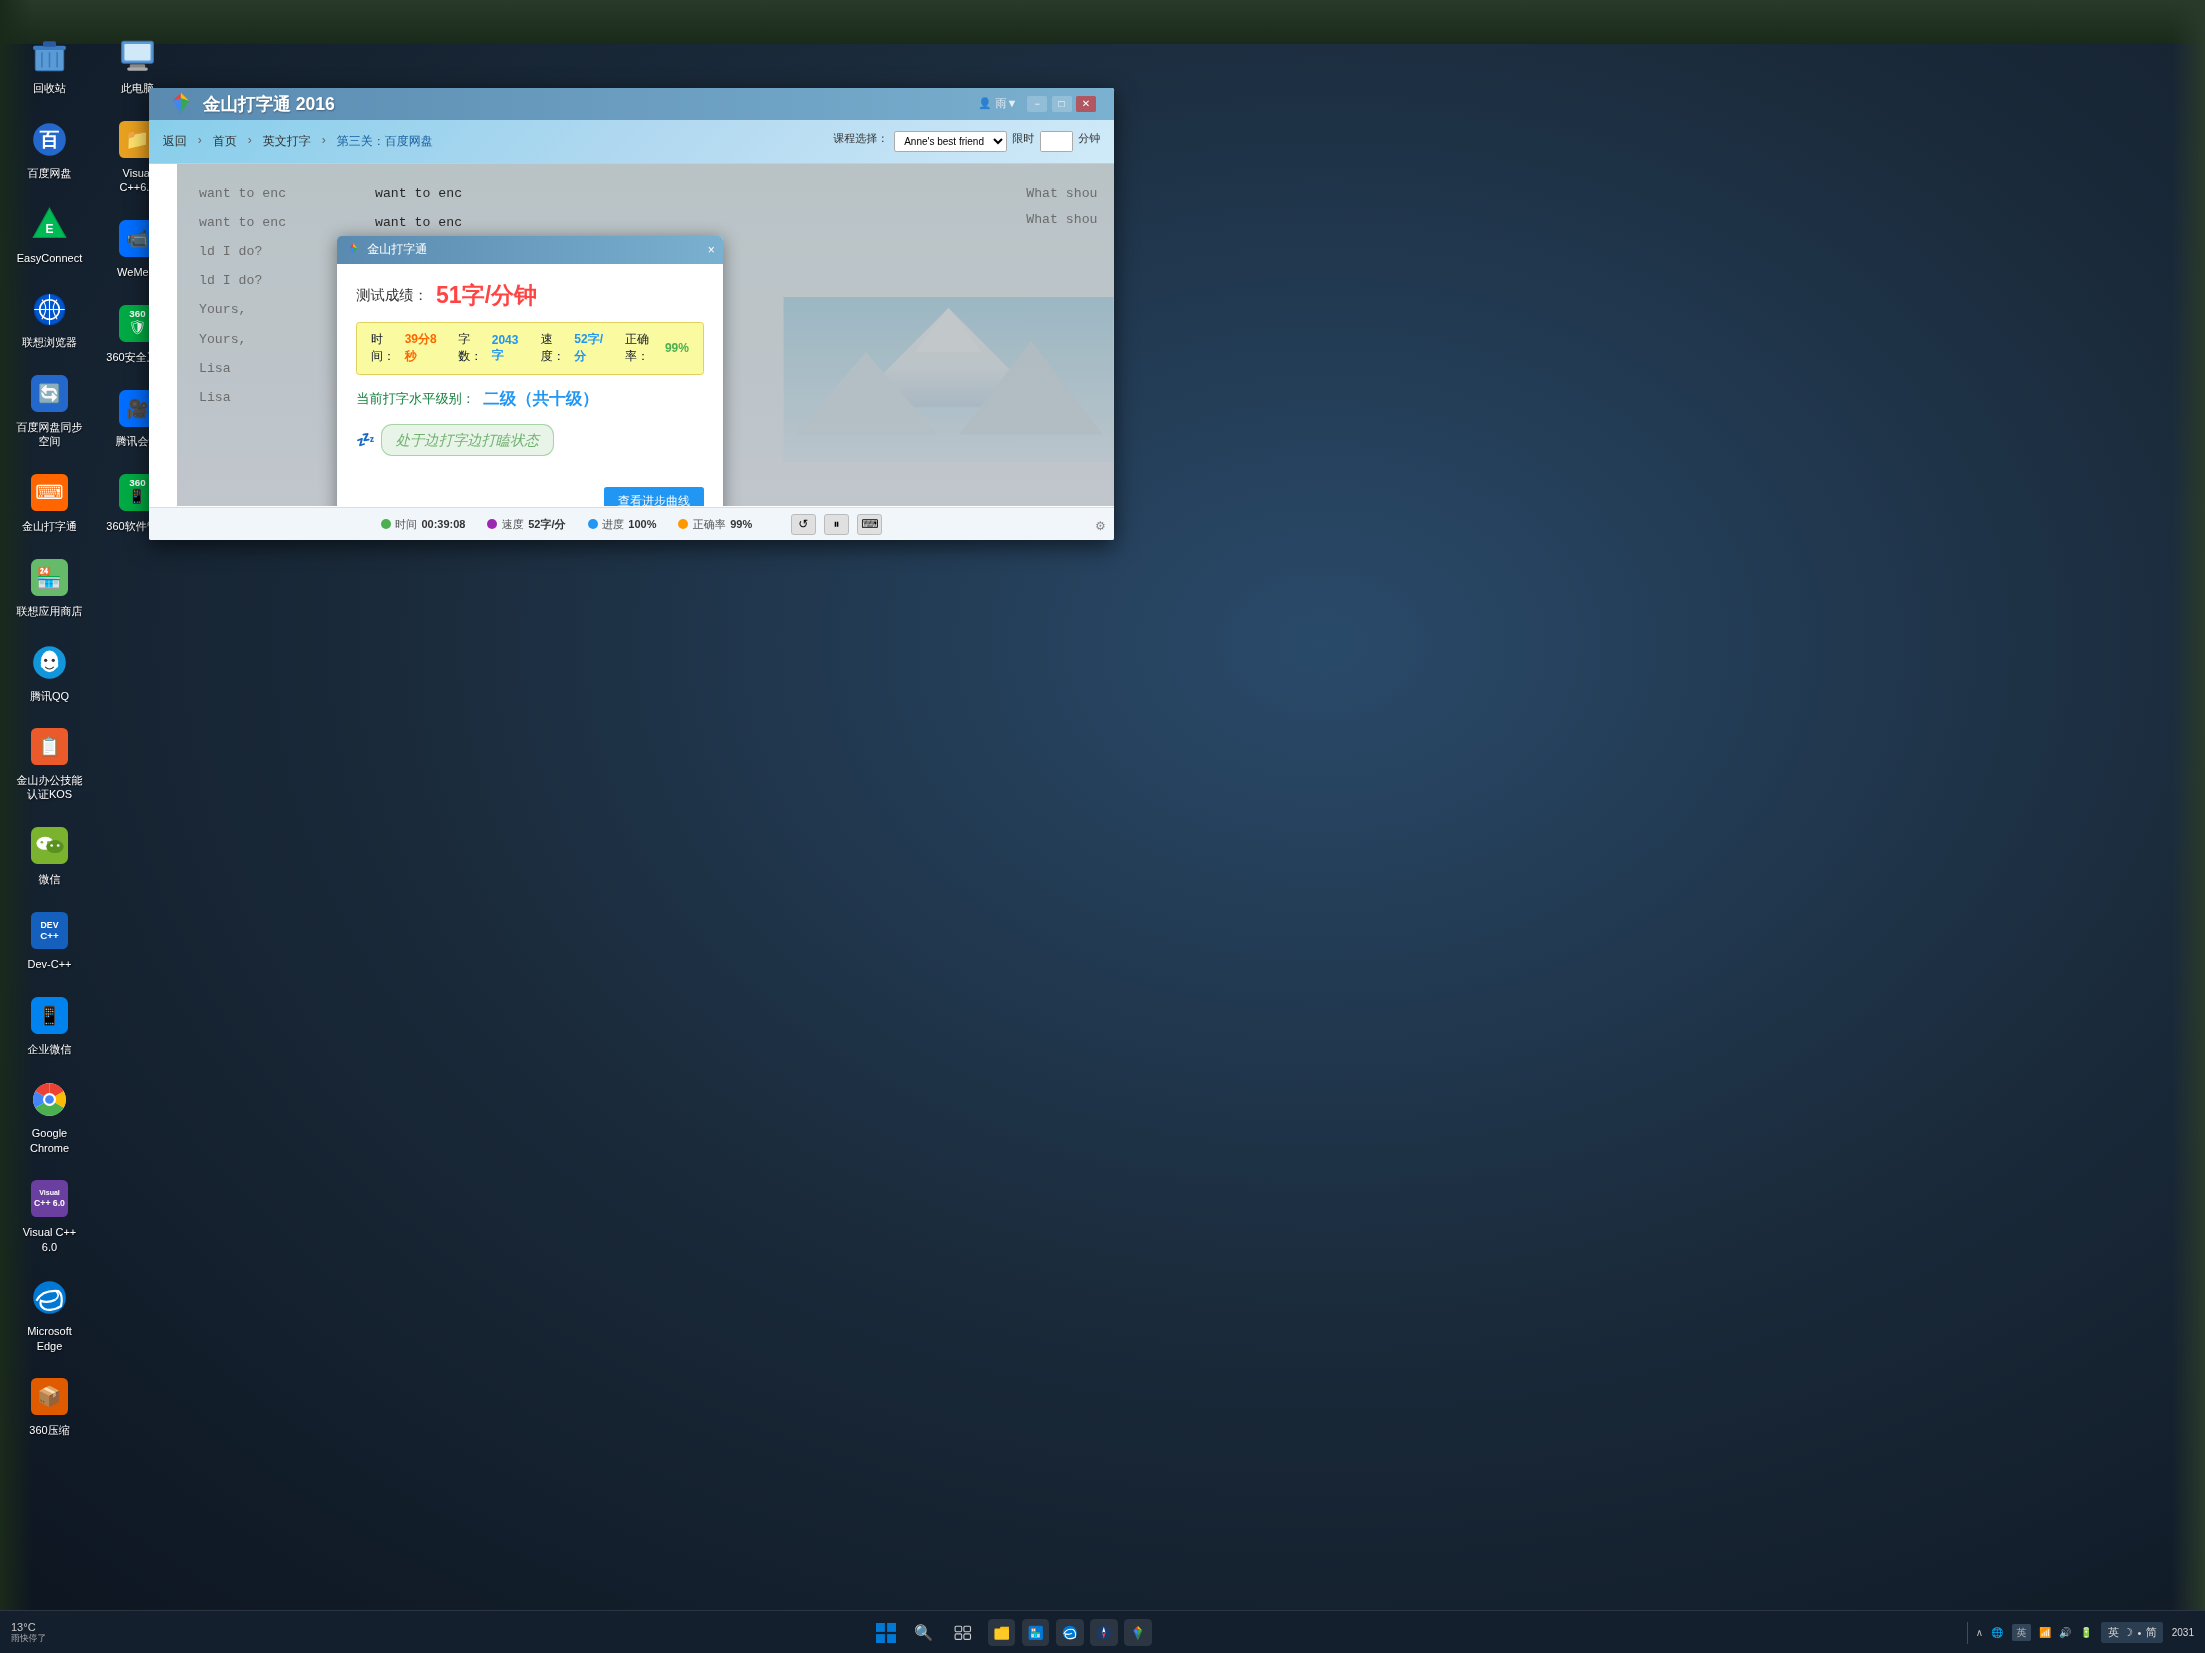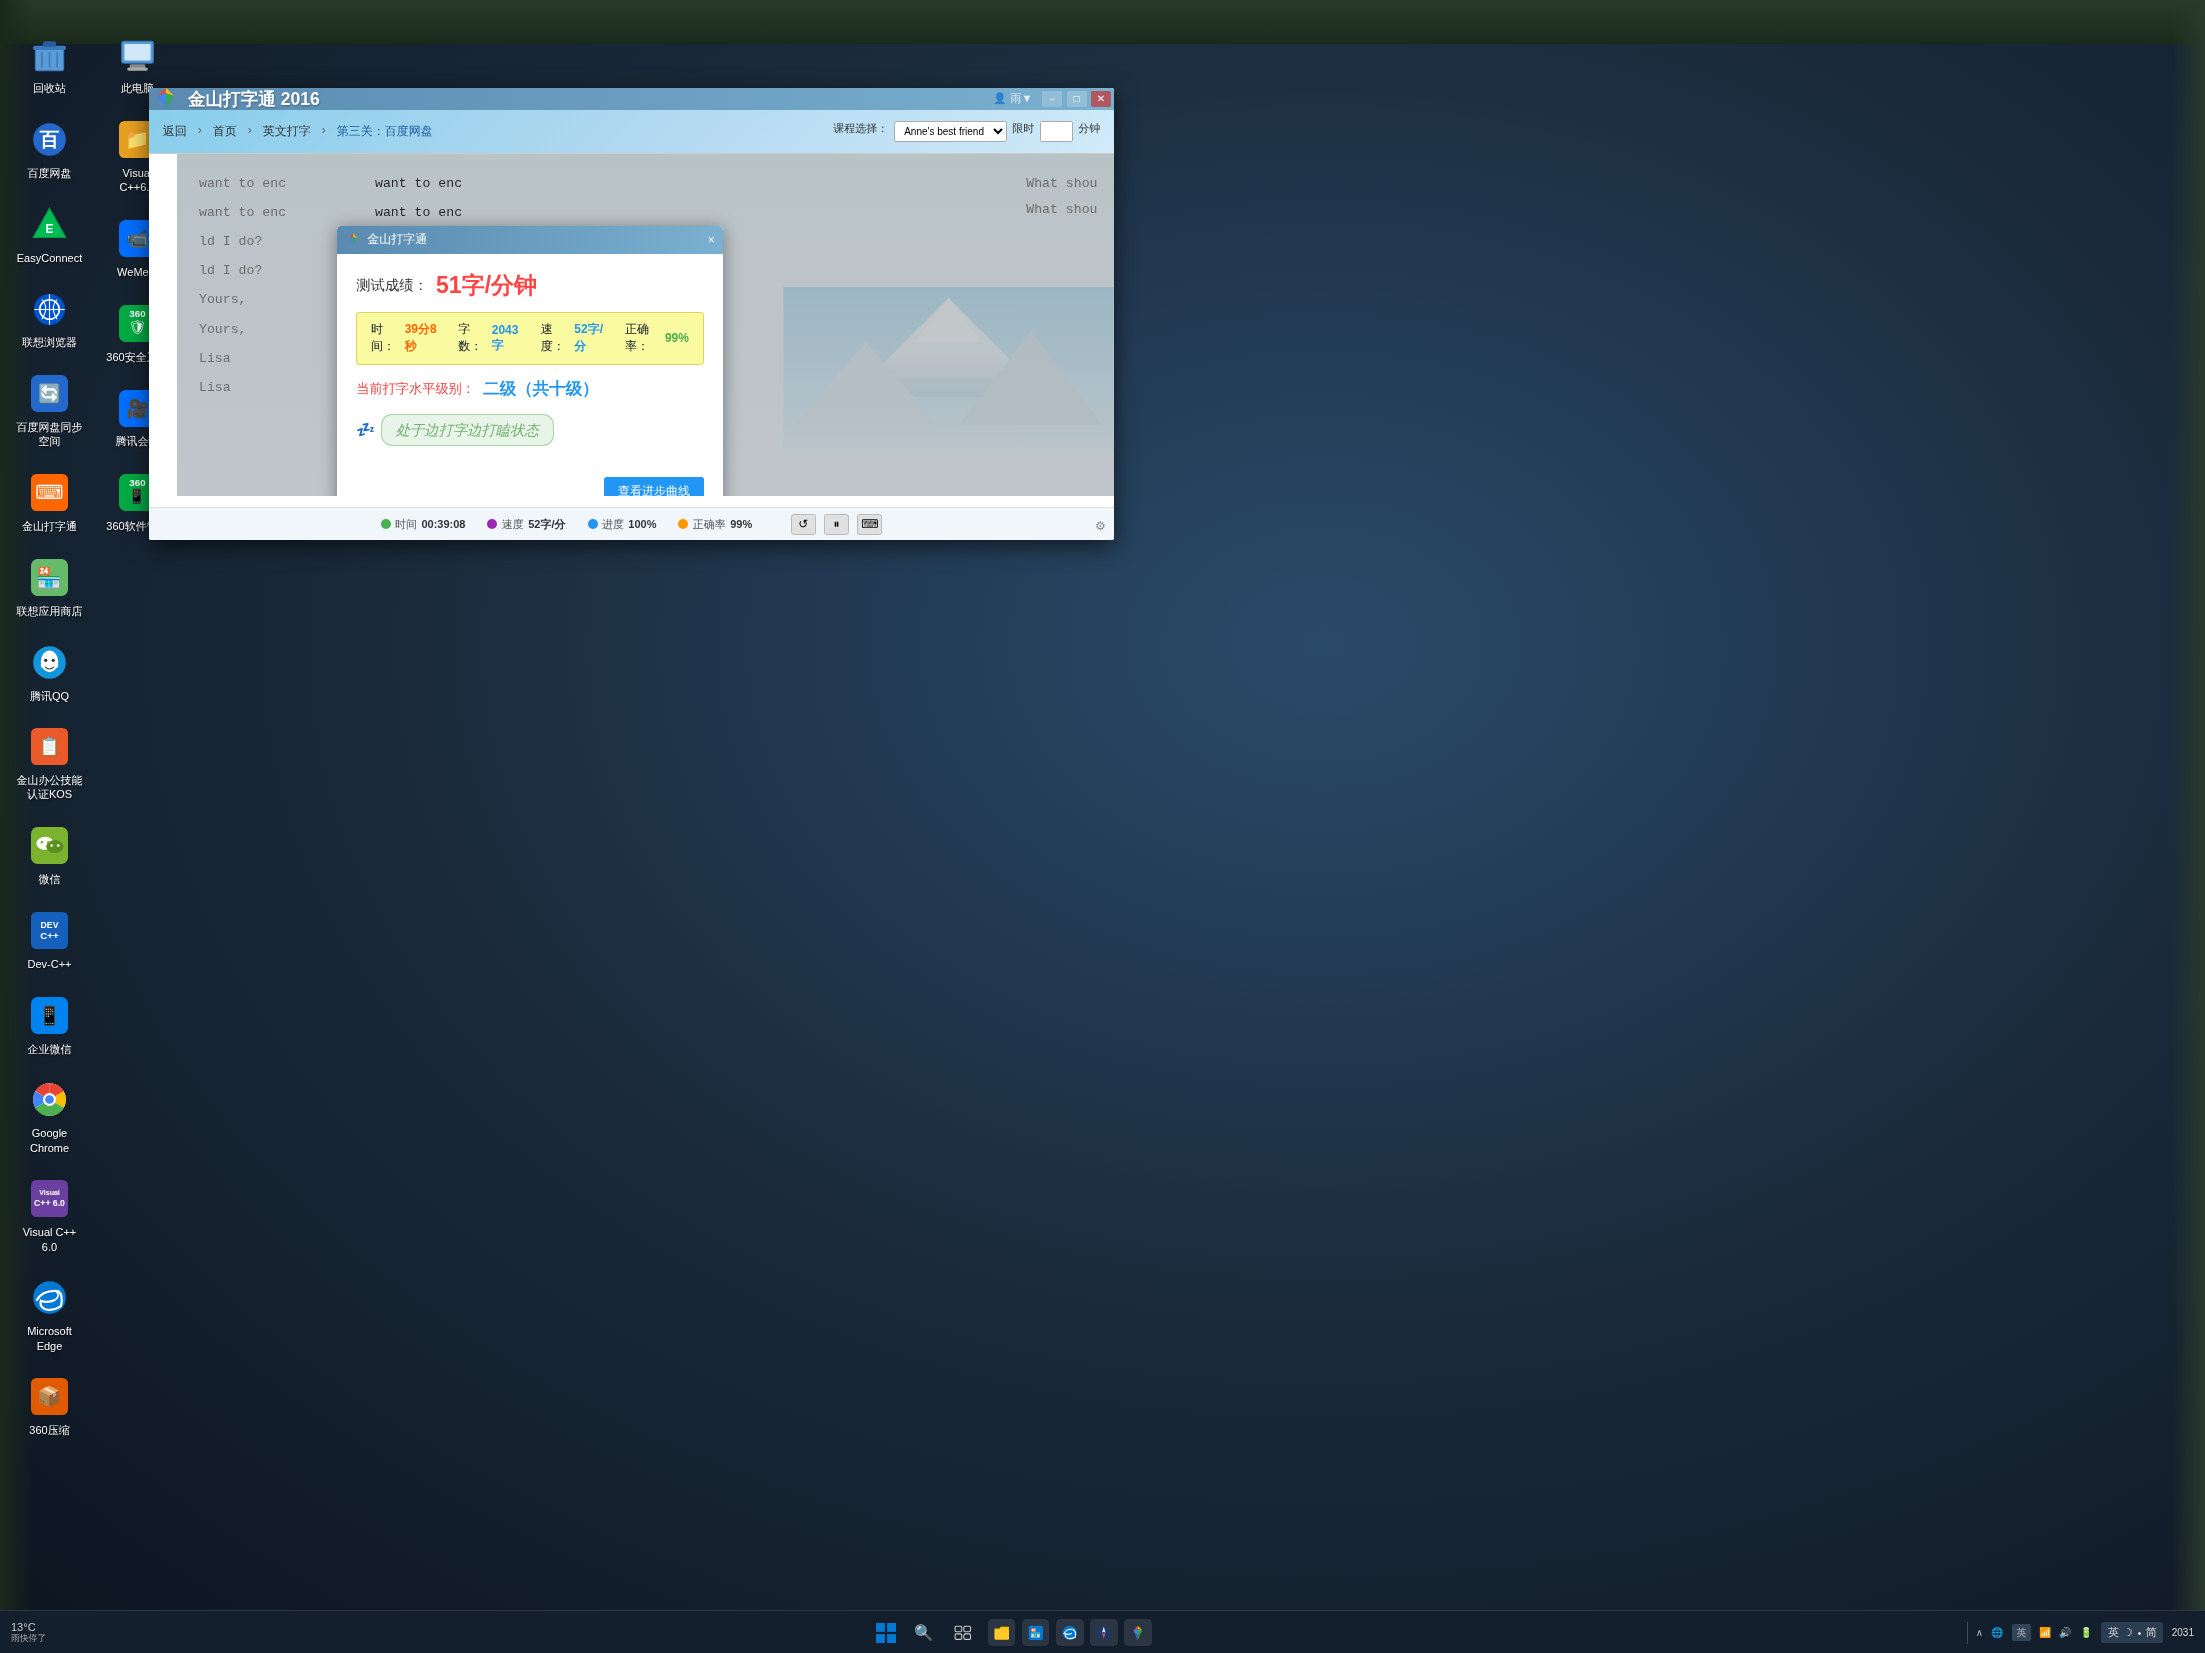--- a/index.html
+++ b/index.html
@@ -171,26 +171,26 @@
       width: 965px;
       height: 452px;
       background: #fff;
       border-radius: 2.2px;
       box-shadow: 0 5.5px 22px rgba(0,0,0,0.6);
       overflow: hidden;
       z-index: 10;
     }
 
     .app-titlebar {
-      height: 22px;
+      height: 32px;
       background: linear-gradient(to right, #5a8ab0, #7ab0d0);
       display: flex;
       align-items: center;
       justify-content: space-between;
-      padding: 0 3px;
+      padding: 0 18px;
     }
 
     .app-title-left {
       display: flex;
       align-items: center;
       gap: 8.3px;
     }
 
     .app-title-text {
       color: #fff;
@@ -479,21 +479,21 @@
 
     .level-line {
       display: flex;
       align-items: center;
       gap: 8.3px;
       margin-bottom: 13.8px;
     }
 
     .level-label {
       font-size: 13.2px;
-      color: #ef4444;
+      color: #15803d;
     }
 
     .level-value {
       font-size: 16.5px;
       font-weight: bold;
       color: #2196f3;
     }
 
     .sleep-notice {
       display: flex;

